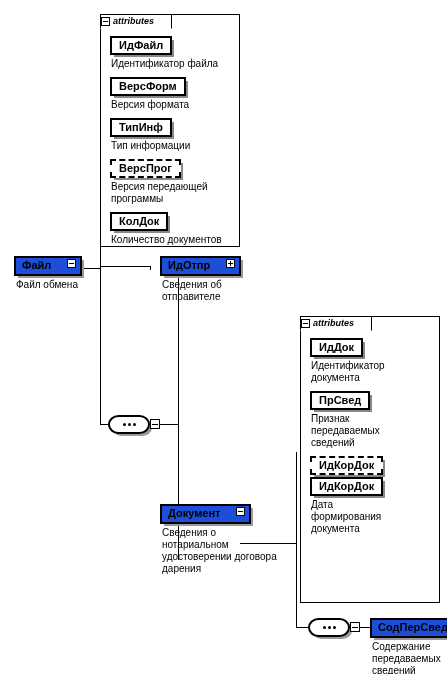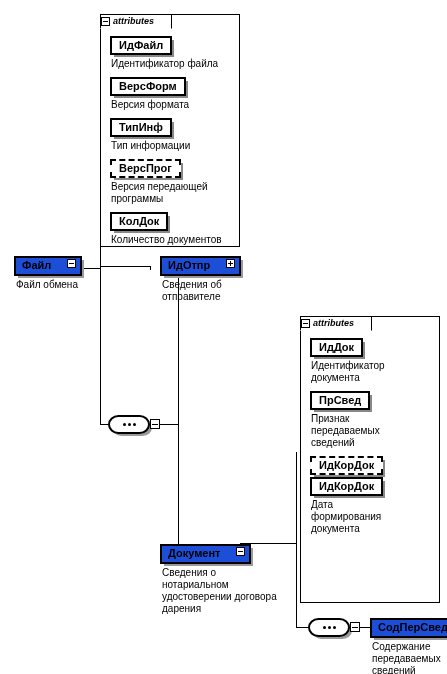--- a/index.html
+++ b/index.html
@@ -140,21 +140,21 @@
 
   <div class="elem" style="left:160px;top:256px;">
     <div class="elembox">
       <span>ИдОтпр</span>
       <span class="pm plus"></span>
     </div>
     <div class="elemcap" style="width:110px;">Сведения об
 отправителе</div>
   </div>
 
-  <div class="elem" style="left:160px;top:544px;">
+  <div class="elem" style="left:160px;top:504px;">
     <div class="elembox">
       <span>Документ</span>
       <span class="pm"></span>
     </div>
     <div class="elemcap" style="width:150px;">Сведения о
 нотариальном
 удостоверении договора
 дарения</div>
   </div>
 

